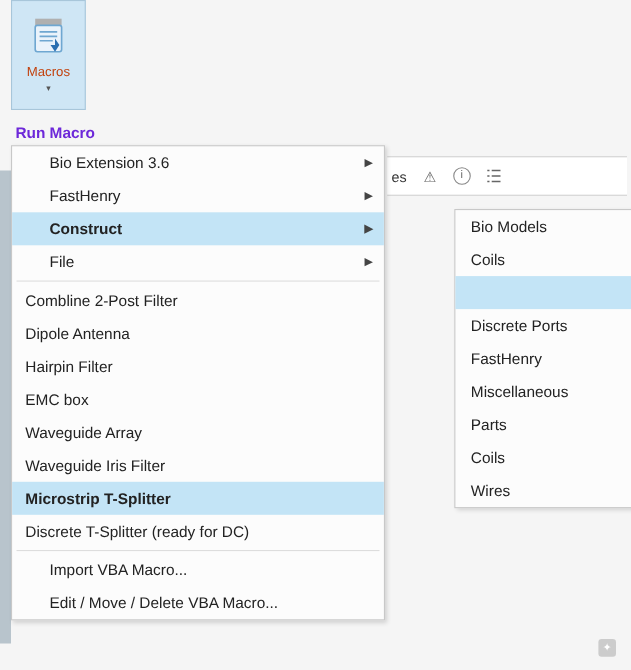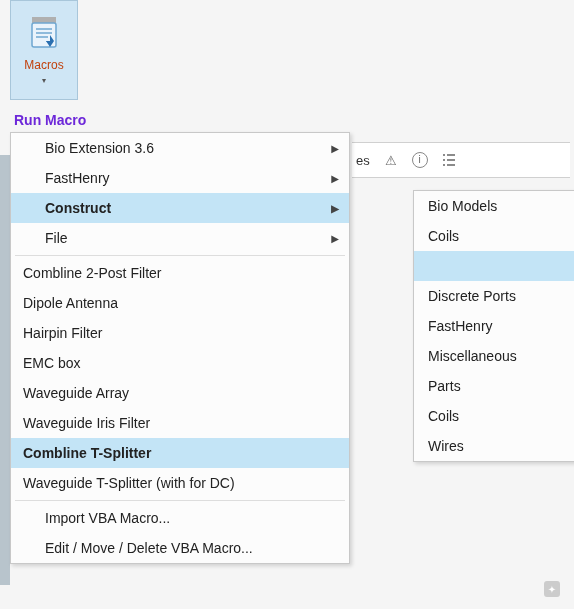--- a/index.html
+++ b/index.html
@@ -174,24 +174,24 @@
     <div class="menu-item no-indent">
       <span>EMC box</span>
     </div>
     <div class="menu-item no-indent">
       <span>Waveguide Array</span>
     </div>
     <div class="menu-item no-indent">
       <span>Waveguide Iris Filter</span>
     </div>
     <div class="menu-item hl no-indent">
-      <span>Combline T-Splitter</span>
-    </div>
-    <div class="menu-item no-indent">
-      <span>Waveguide T-Splitter (with for DC)</span>
+      <span>Microstrip T-Splitter</span>
+    </div>
+    <div class="menu-item no-indent">
+      <span>Discrete T-Splitter (ready for DC)</span>
     </div>
     <div class="sep"></div>
     <div class="menu-item">
       <span>Import VBA Macro...</span>
     </div>
     <div class="menu-item">
       <span>Edit / Move / Delete VBA Macro...</span>
     </div>
   </div>
 

